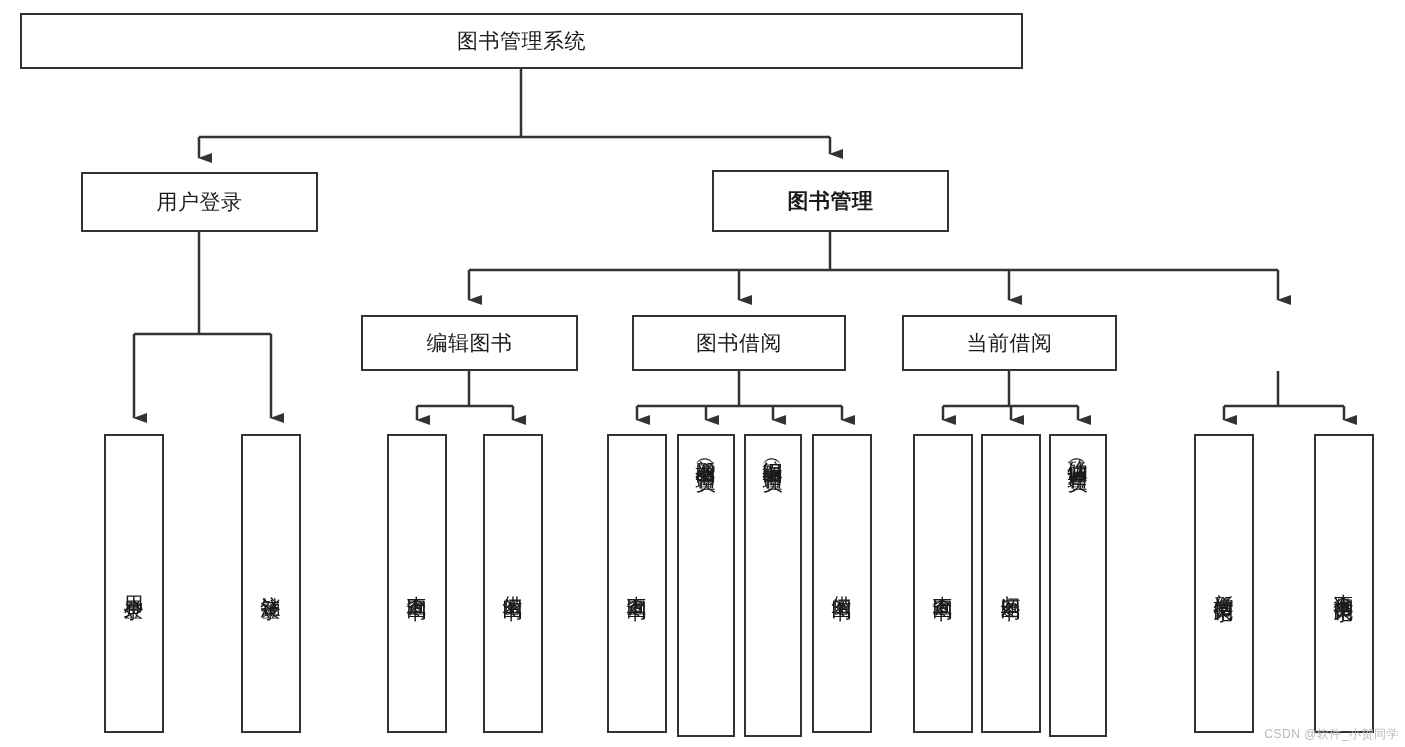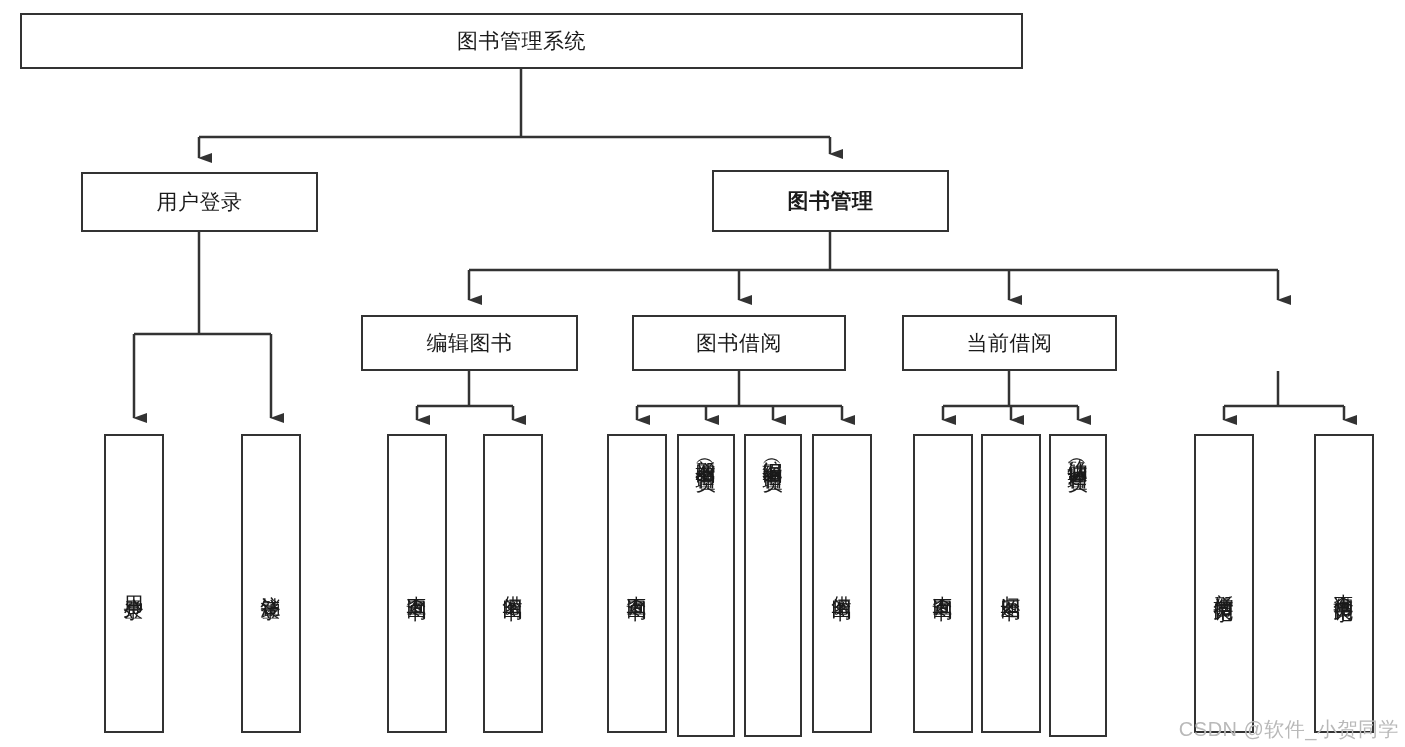--- a/index.html
+++ b/index.html
@@ -58,21 +58,21 @@
     line-height: 1.0;
   }
   .node.v.mid {
     align-items: center;
     padding-top: 0;
   }
   #watermark {
     position: absolute;
     right: 6px;
     bottom: 4px;
-    font-size: 20px;
+    font-size: 12px;
     color: #b9b9b9;
     letter-spacing: 0.5px;
     white-space: nowrap;
   }
 </style>
 </head>
 <body>
 
 <div id="canvas">
 

